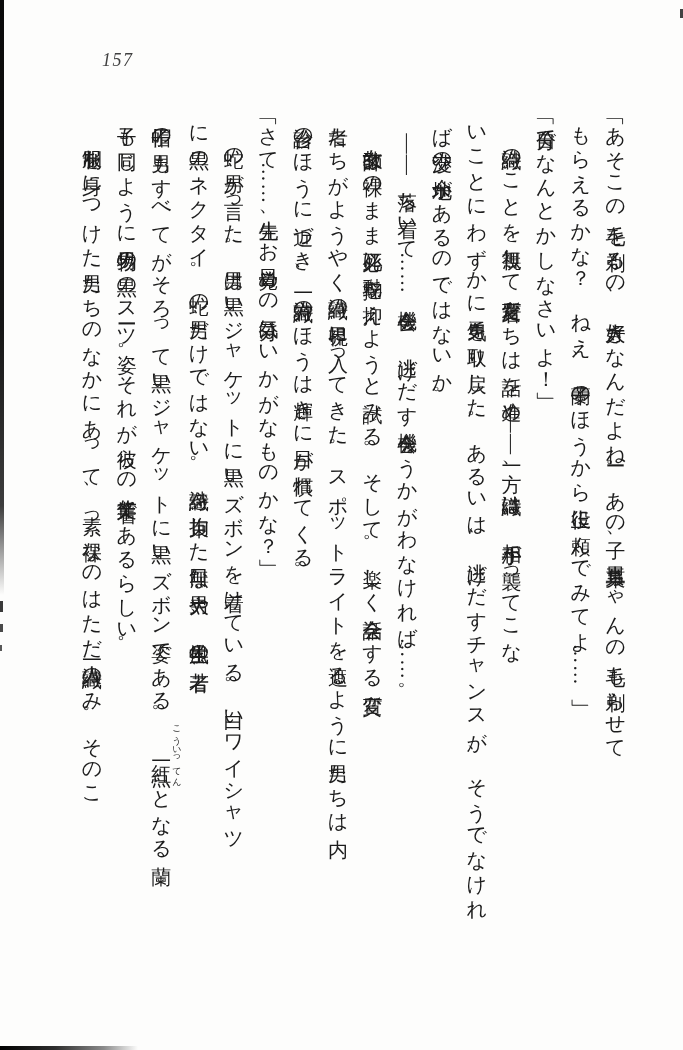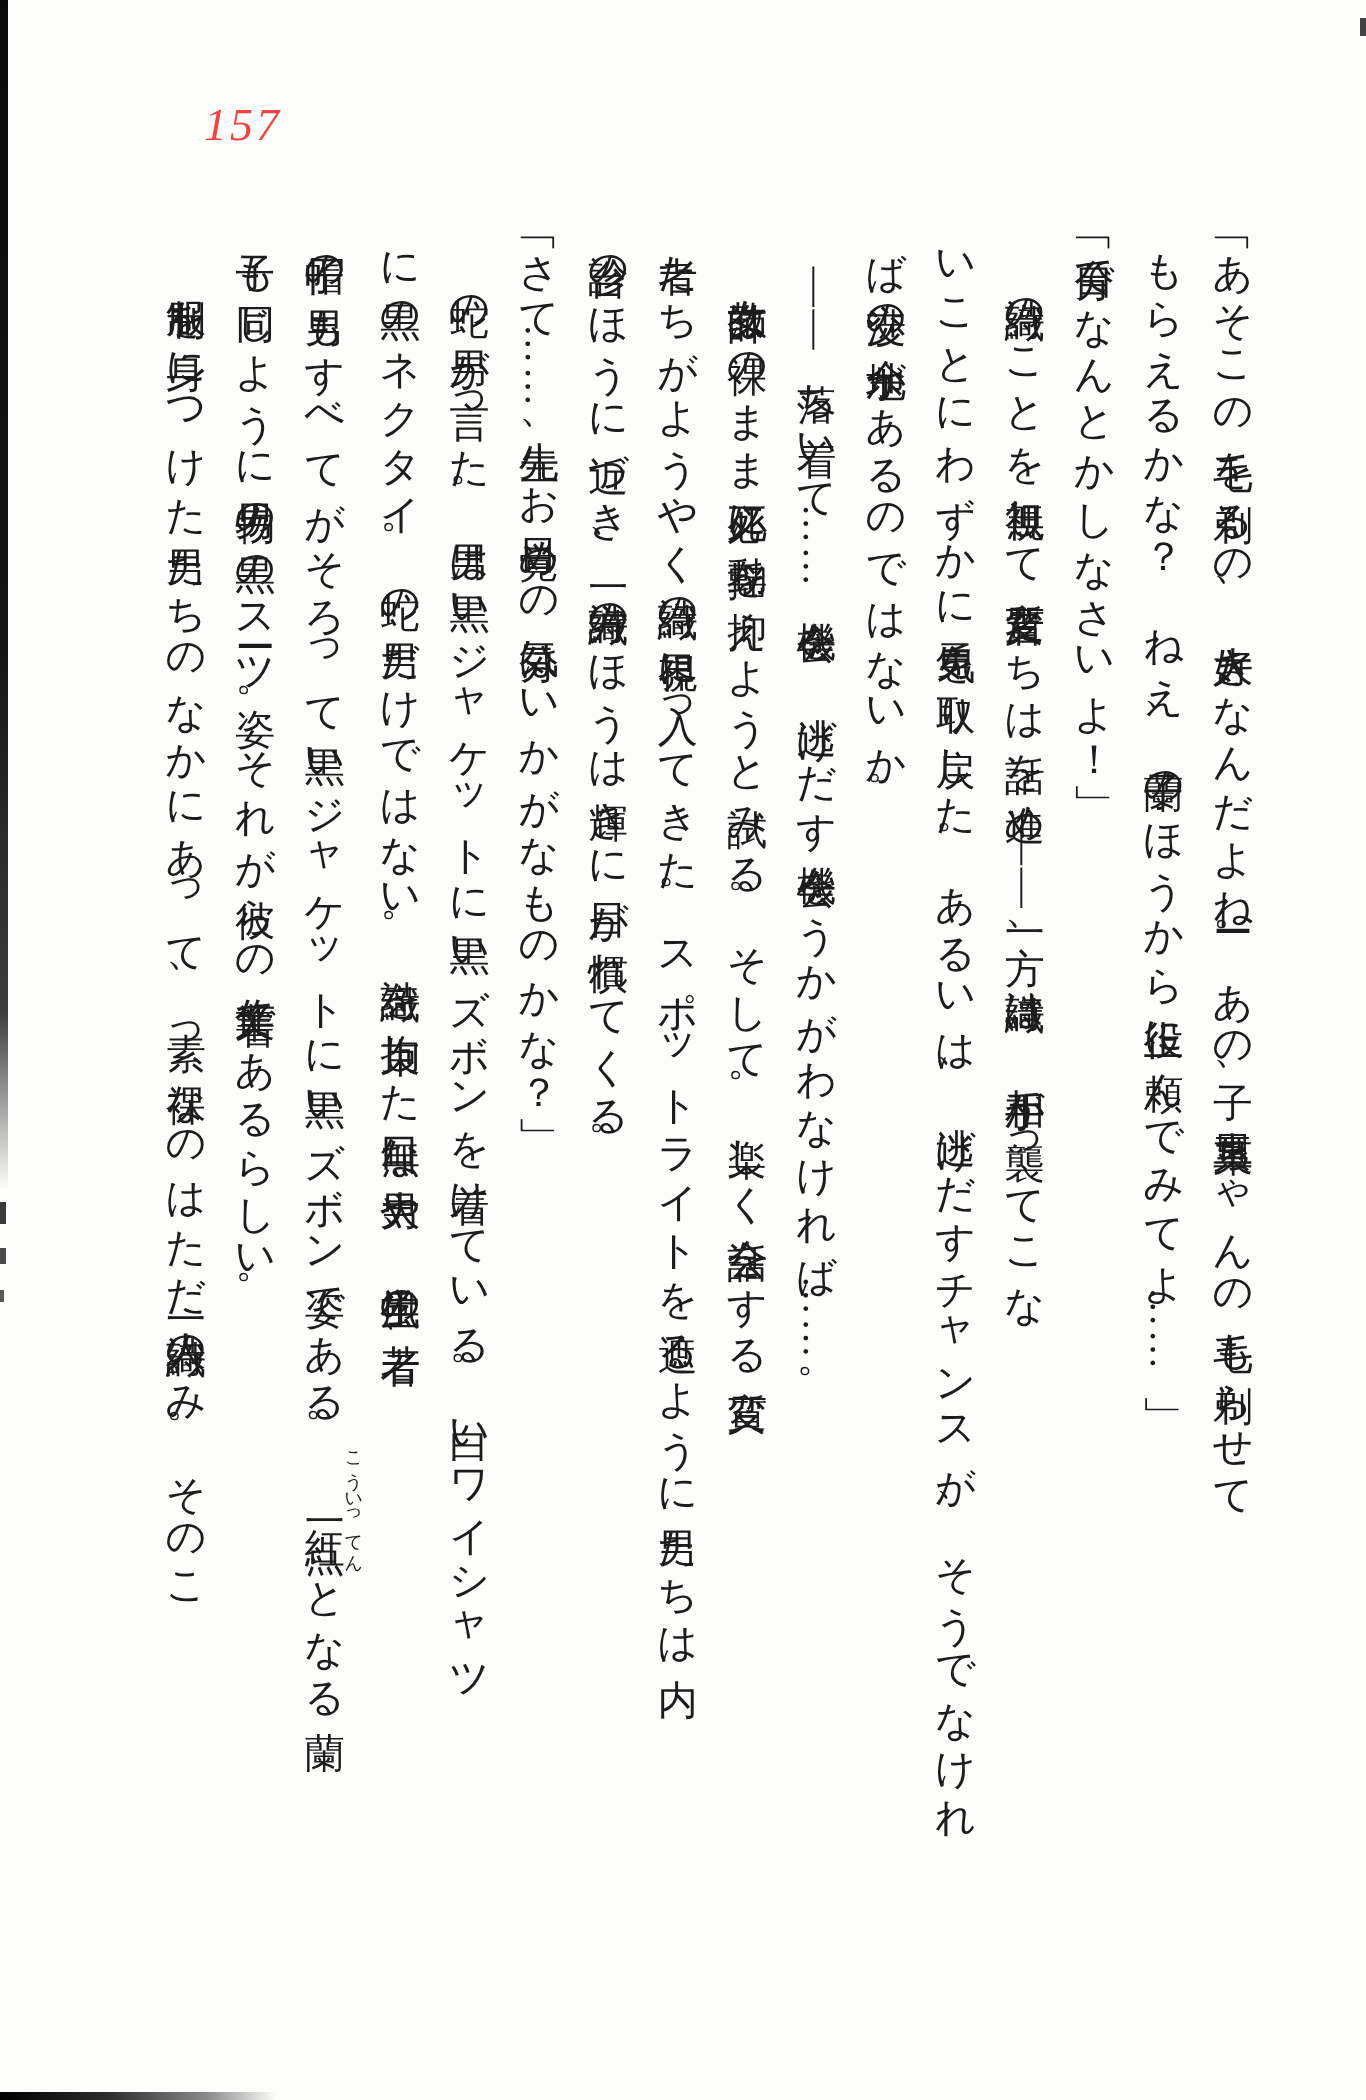--- a/index.html
+++ b/index.html
@@ -9,23 +9,23 @@
     height: 1050px;
     background: var(--paper, #fdfdfc);
     overflow: hidden;
     font-family: "Liberation Serif", "DejaVu Serif", serif;
   }
   .page-number {
     position: absolute;
     left: 102px;
     top: 50px;
     font-style: italic;
-    font-size: 23px;
+    font-size: 18px;
     letter-spacing: 1.5px;
-    color: #ef4444;
+    color: #404040;
   }
   .text-block {
     position: absolute;
     top: 112px;
     right: 50px;
     height: 834px;
     writing-mode: vertical-rl;
     text-orientation: mixed;
     color: var(--ink, #1c1c1c);
     font-size: 20px;

